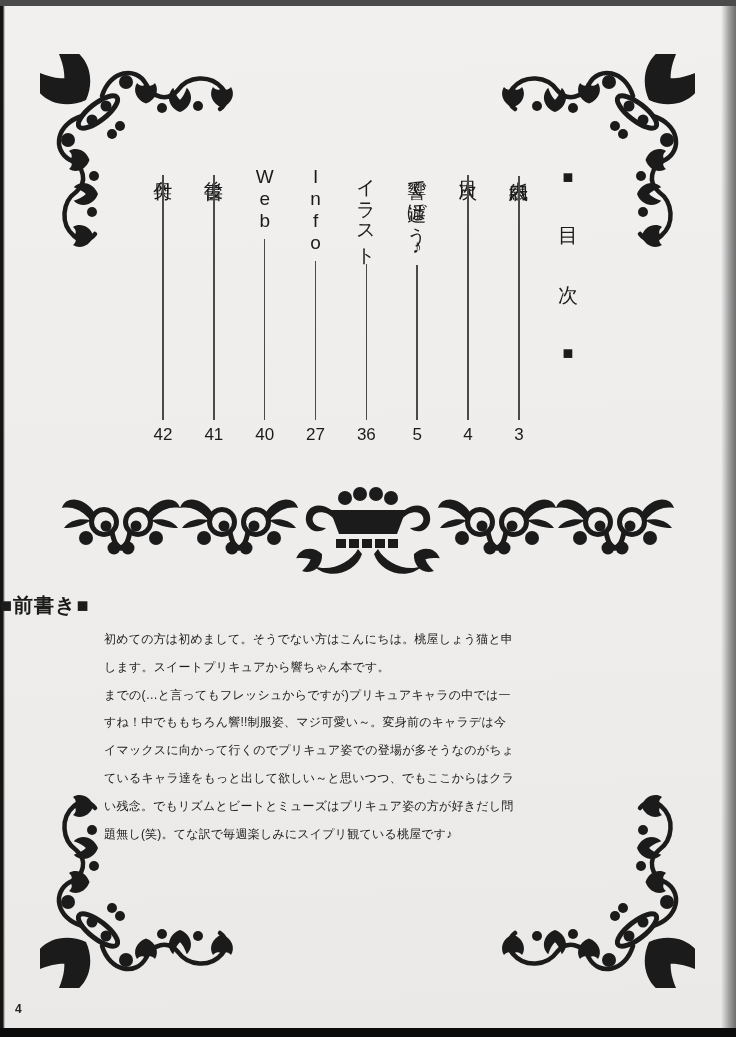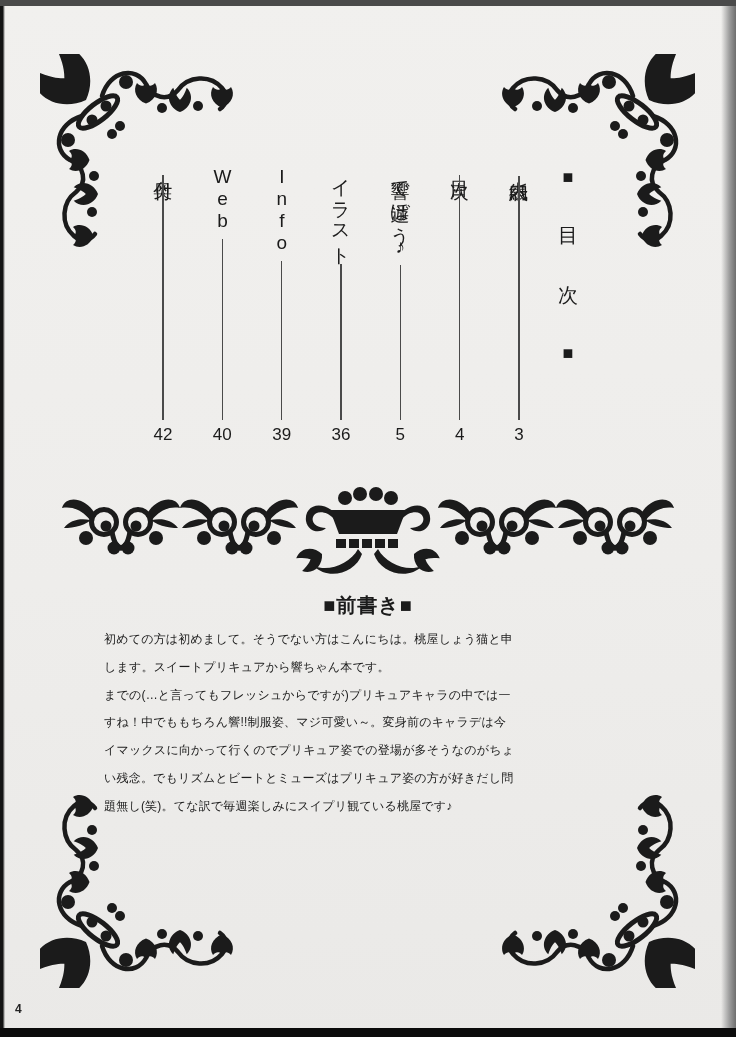--- a/index.html
+++ b/index.html
@@ -37,21 +37,21 @@
   }
   .toc-entry{width:26px;display:flex;flex-direction:column;align-items:center;}
   .toc-title{
     writing-mode:vertical-rl;text-orientation:upright;
     font-size:19px;line-height:1.12;letter-spacing:1px;font-weight:500;white-space:nowrap;
   }
   .toc-leader{flex:1 1 auto;width:1.5px;background:#4a4a4a;margin:7px 0 6px 0;}
   .toc-page{font-size:17px;line-height:1;height:18px;font-weight:500;text-align:center;}
   
   .foreword-title{
-    position:absolute;left:0;top:592px;width:736px;text-align:center;
+    position:absolute;left:0;top:592px;width:736px;
     font-size:20px;font-weight:bold;letter-spacing:1px;
   }
   .foreword-body{position:absolute;left:104px;top:626px;width:534px;}
   .fw-line{font-size:12px;line-height:27.8px;letter-spacing:0.2px;white-space:nowrap;}
   
   .page-number{position:absolute;left:15px;top:1002px;font-size:12px;font-weight:bold;color:#232323;}
 </style>
 </head>
 <body>
 
@@ -162,44 +162,50 @@
       <div class="toc-page">5</div>
     </div>
     <div class="toc-entry">
       <div class="toc-title">イラスト</div>
       <div class="toc-leader"></div>
       <div class="toc-page">36</div>
     </div>
     <div class="toc-entry">
       <div class="toc-title">Info</div>
       <div class="toc-leader"></div>
-      <div class="toc-page">39</div>
+      <div class="toc-page">27</div>
     </div>
     <div class="toc-entry">
       <div class="toc-title">Web</div>
       <div class="toc-leader"></div>
       <div class="toc-page">40</div>
+    </div>
+    <div class="toc-entry">
+      <div class="toc-title">後書</div>
+      <div class="toc-leader"></div>
+      <div class="toc-page">41</div>
     </div>
     <div class="toc-entry">
       <div class="toc-title">奥付</div>
       <div class="toc-leader"></div>
       <div class="toc-page">42</div>
     </div>
   </div>
 
   <svg class="orn divider" viewBox="0 0 620 92">
       <use href="#dividerOrn"></use>
     </svg>
 
   <div class="foreword-title">■前書き■</div>
   <div class="foreword-body">
     <div class="fw-line">初めての方は初めまして。そうでない方はこんにちは。桃屋しょう猫と申</div>
     <div class="fw-line">します。スイートプリキュアから響ちゃん本です。</div>
     <div class="fw-line">までの(…と言ってもフレッシュからですが)プリキュアキャラの中では一</div>
     <div class="fw-line">すね！中でももちろん響!!制服姿、マジ可愛い～。変身前のキャラデは今</div>
     <div class="fw-line">イマックスに向かって行くのでプリキュア姿での登場が多そうなのがちょ</div>
+    <div class="fw-line">ているキャラ達をもっと出して欲しい～と思いつつ、でもここからはクラ</div>
     <div class="fw-line">い残念。でもリズムとビートとミューズはプリキュア姿の方が好きだし問</div>
     <div class="fw-line">題無し(笑)。てな訳で毎週楽しみにスイプリ観ている桃屋です♪</div>
   </div>
 
   <div class="page-number">4</div>
 
 </div>
 
 </body></html>

